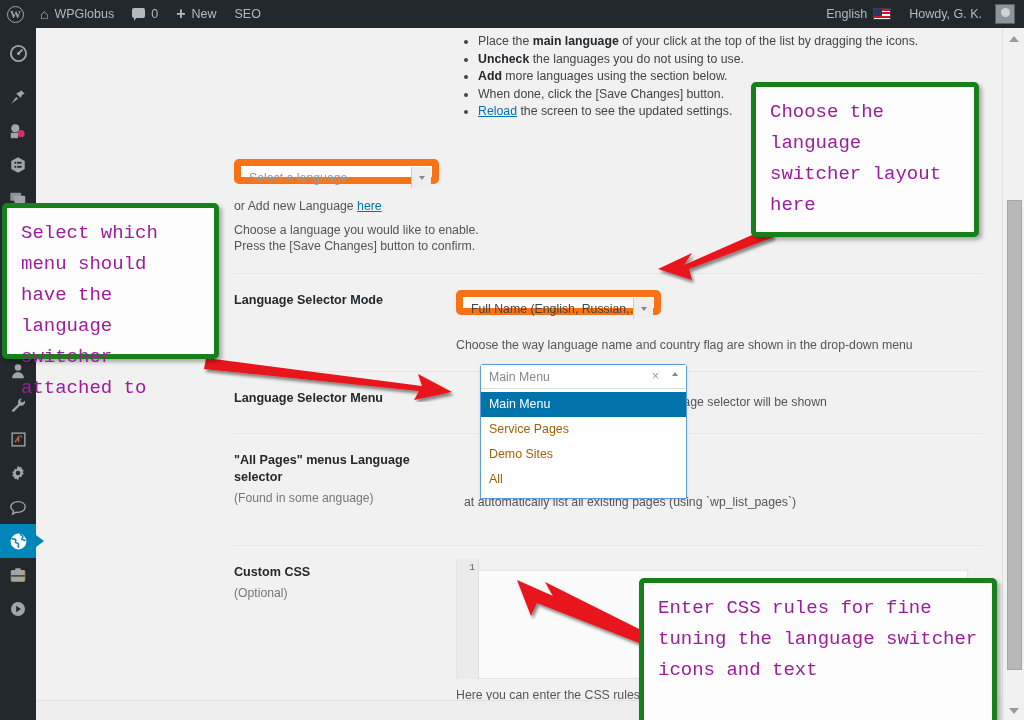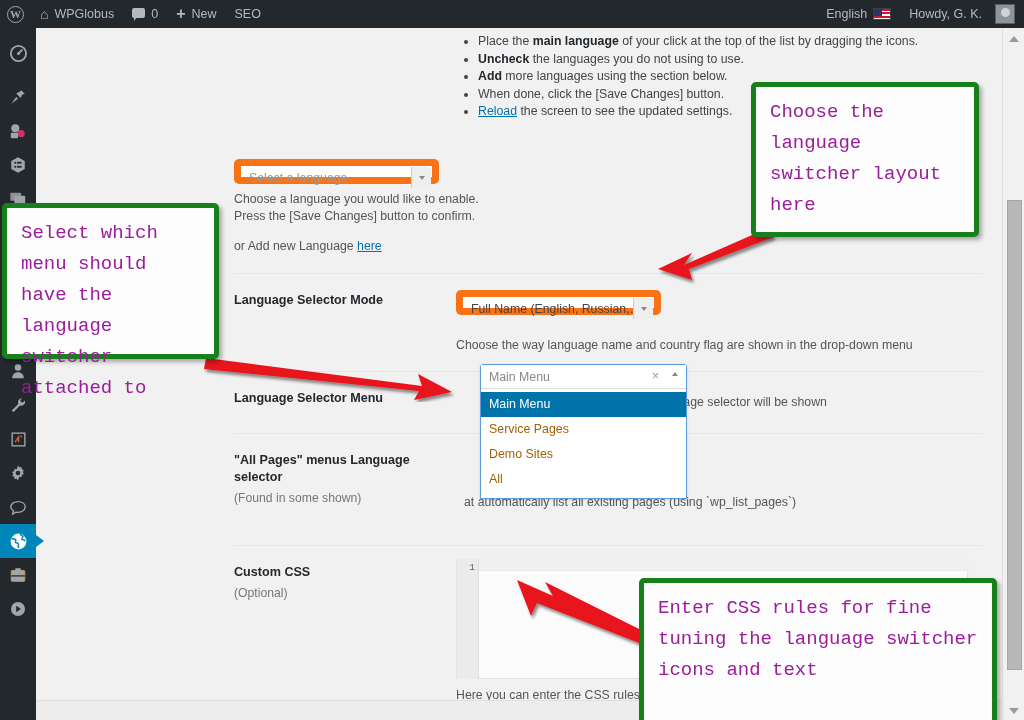--- a/index.html
+++ b/index.html
@@ -321,26 +321,26 @@
       </ul>
 
       <div class="form-table">
 
         <div class="ft-row first">
           <div class="ft-td">
             <div class="sel2">
               <span class="sel2-txt">Select a language</span>
               <span class="sel2-arrow"></span>
             </div>
+            <div class="desc" style="margin-top:14px">
+              <span>or Add new Language </span><a href="#">here</a>
+            </div>
             <div class="desc" style="margin-top:7px">
               <div>Choose a language you would like to enable.</div>
               <div>Press the [Save Changes] button to confirm.</div>
-            </div>
-            <div class="desc" style="margin-top:14px">
-              <span>or Add new Language </span><a href="#">here</a>
             </div>
           </div>
         </div>
 
         <div class="ft-row">
           <div class="ft-th">Language Selector Mode</div>
           <div class="ft-td">
             <div class="sel2 filled">
               <span class="sel2-txt">Full Name (English, Russian, It...</span>
               <span class="sel2-arrow"></span>
@@ -366,21 +366,21 @@
                 <li>Demo Sites</li>
                 <li>All</li>
               </ul>
             </div>
           </div>
         </div>
 
         <div class="ft-row" style="height:112px">
           <div class="ft-th">
             <span>"All Pages" menus Language selector</span>
-            <span class="sub">(Found in some shown)</span>
+            <span class="sub">(Found in some anguage)</span>
           </div>
           <div class="ft-td">
             <div class="desc" style="margin-top:44px; margin-left:8px">at automatically list all existing pages (using `wp_list_pages`)</div>
           </div>
         </div>
 
         <div class="ft-row" style="height:180px">
           <div class="ft-th">
             <span>Custom CSS</span>
             <span class="sub">(Optional)</span>

